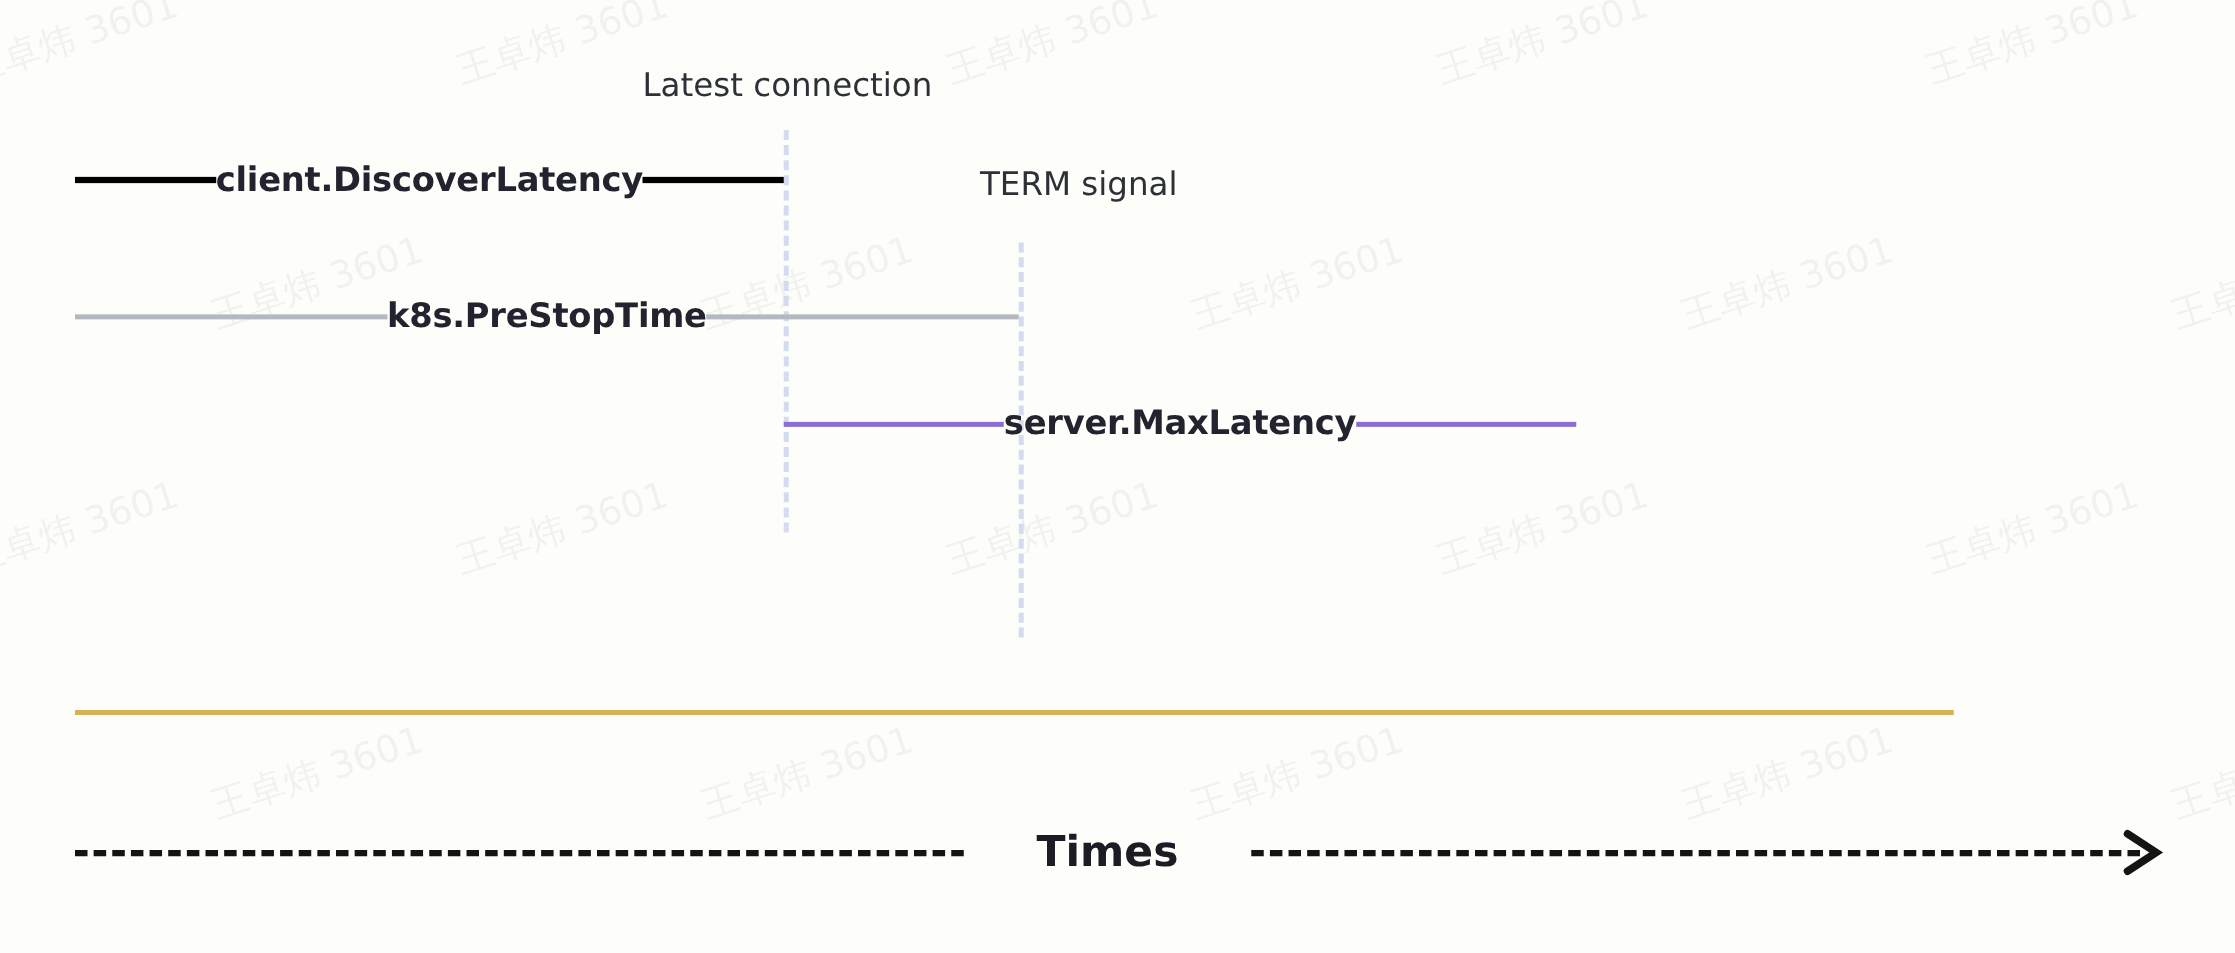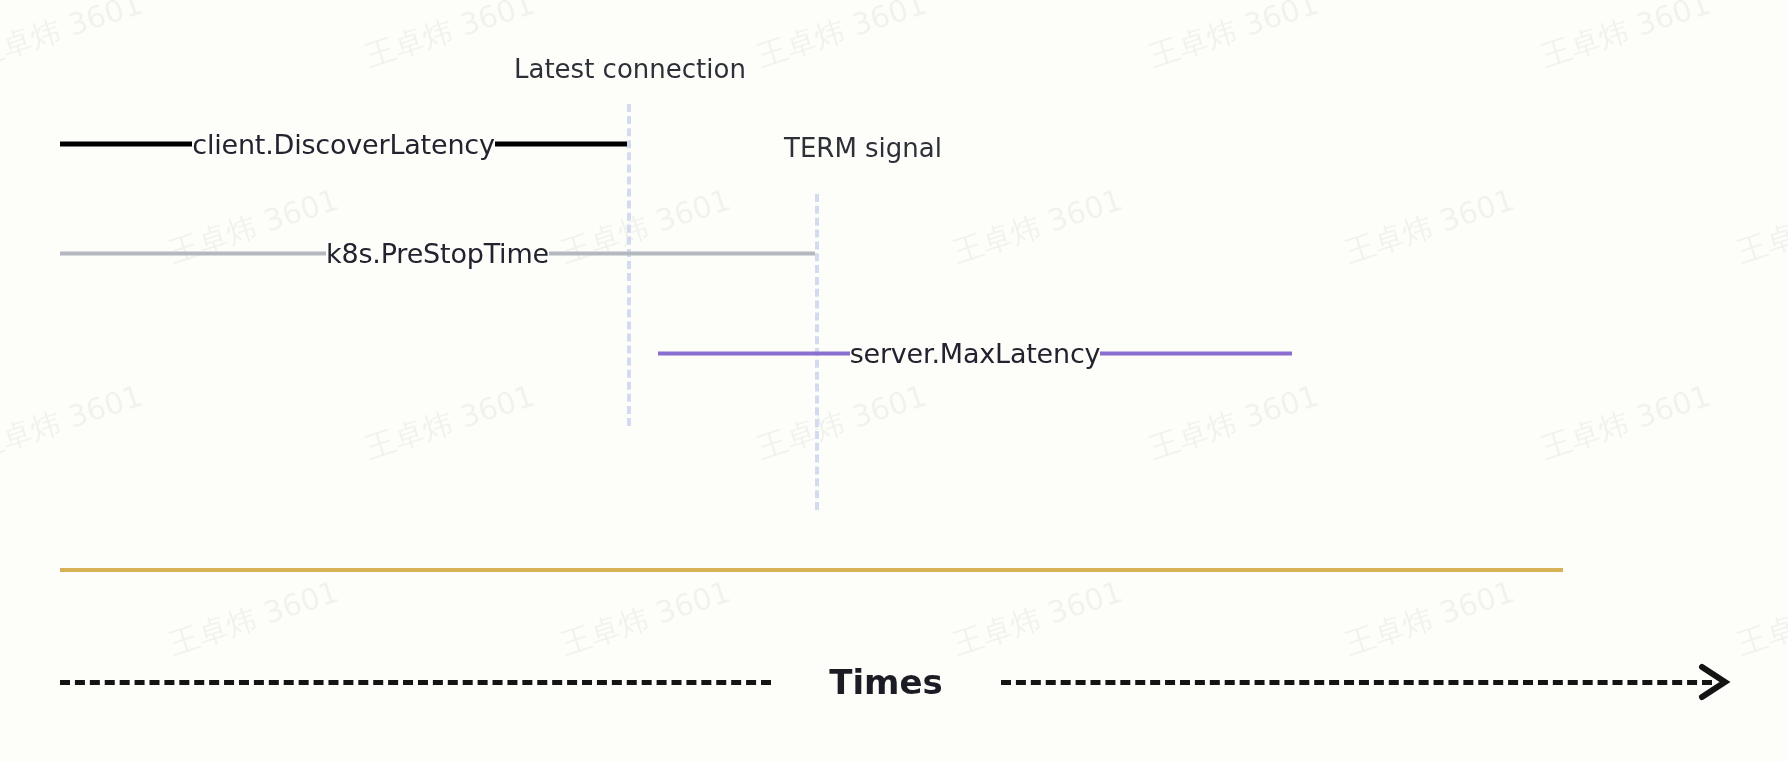--- a/index.html
+++ b/index.html
@@ -64,21 +64,21 @@
     justify-content: center;
   }
   .track .seg {
     flex: 1 1 auto;
     height: 0;
   }
   .track .track-label {
     flex: 0 0 auto;
     font-family: "DejaVu Sans", sans-serif;
     font-size: 27px;
-    font-weight: 400;
+    font-weight: 700;
     color: #22232e;
     white-space: nowrap;
     letter-spacing: -0.2px;
     line-height: 1;
   }
 
   
   #times-axis {
     position: absolute;
     display: flex;
@@ -145,21 +145,21 @@
     <div class="track-label">client.DiscoverLatency</div>
     <div class="seg" style="border-top:5px solid #000000;"></div>
   </div>
 
   <div class="track" style="left:60px; top:253px; width:755px; transform:translateY(-50%);">
     <div class="seg" style="border-top:4px solid #b4b8bf;"></div>
     <div class="track-label">k8s.PreStopTime</div>
     <div class="seg" style="border-top:4px solid #b4b8bf;"></div>
   </div>
 
-  <div class="track" style="left:627px; top:353px; width:634px; transform:translateY(-50%);margin-left:31px;">
+  <div class="track" style="left:627px; top:339px; width:634px; transform:translateY(-50%);">
     <div class="seg" style="border-top:4px solid #8b6fd0;"></div>
     <div class="track-label">server.MaxLatency</div>
     <div class="seg" style="border-top:4px solid #8b6fd0;"></div>
   </div>
 
 
   <div class="track" style="left:60px; top:570px; width:1503px; transform:translateY(-50%);">
     <div class="seg" style="border-top:4px solid #d6b254;"></div>
     <div class="seg" style="border-top:4px solid #d6b254;"></div>
   </div>

